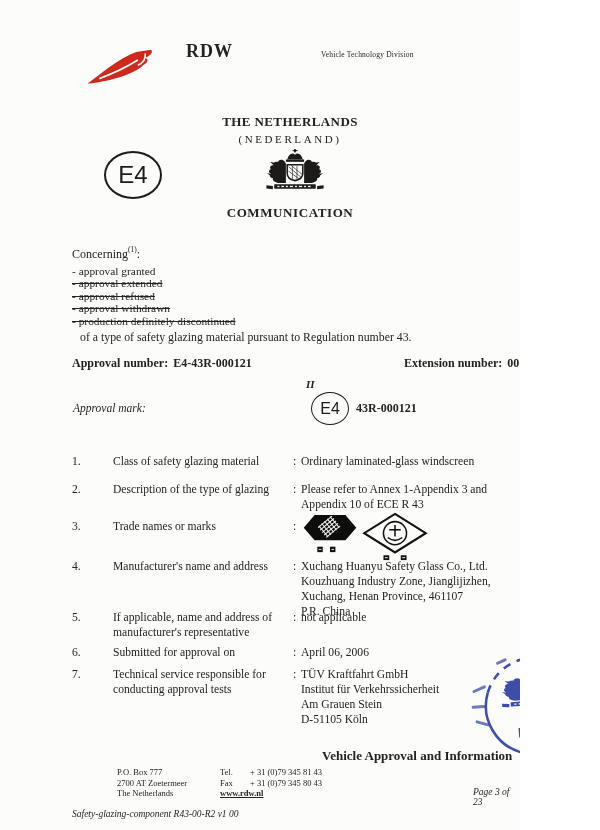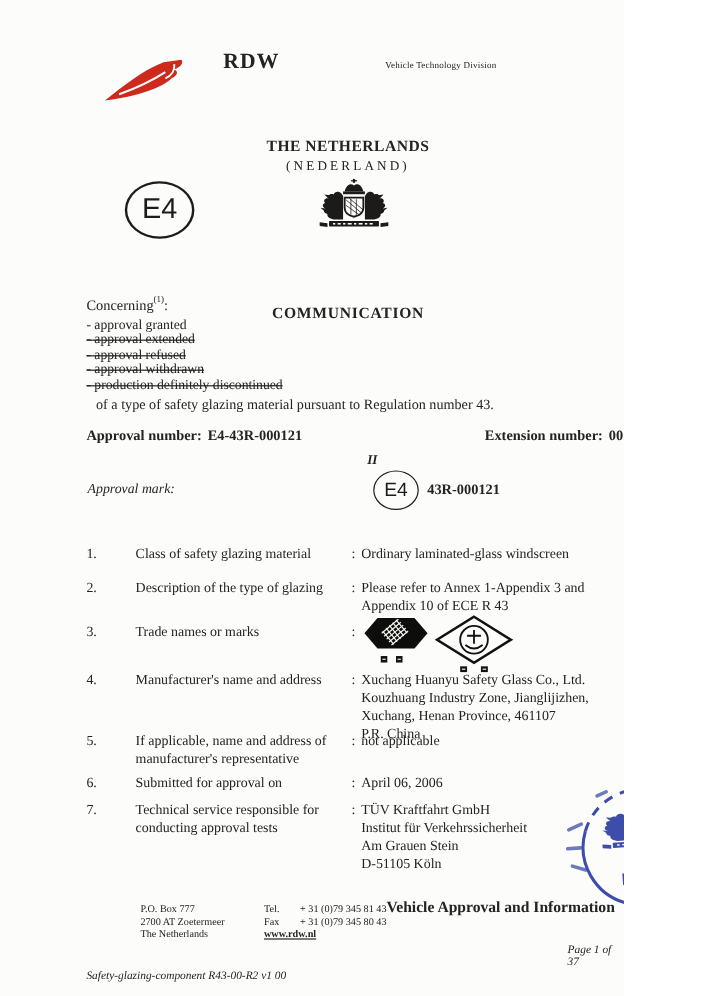--- a/index.html
+++ b/index.html
@@ -10,21 +10,21 @@
   }
   .abs{position:absolute;}
   
   .wing{left:86px;top:46px;width:74px;height:40px;}
   .brand{left:186px;top:41px;font-size:18px;font-weight:bold;letter-spacing:1px;}
   .division{left:321px;top:50px;font-size:7.5px;letter-spacing:.2px;}
   
   .centerband{left:0;width:580px;text-align:center;}
   .country{top:114px;font-size:13px;font-weight:bold;letter-spacing:.4px;}
   .country-alt{top:133px;font-size:11px;letter-spacing:2.6px;}
-  .communication{top:205px;font-size:13px;font-weight:bold;letter-spacing:.6px;margin-top:48px;}
+  .communication{top:205px;font-size:13px;font-weight:bold;letter-spacing:.6px;}
   .e4-big{left:104px;top:151px;width:54px;height:44px;border:2px solid #1d1c1a;border-radius:50%;
     display:flex;align-items:center;justify-content:center;
     font-family:"Liberation Sans",sans-serif;font-size:24px;color:#1d1c1a;}
   .coa-header{left:256px;top:145px;width:78px;height:55px;color:#1c1b19;}
   
   .concerning{left:72px;top:246px;font-size:12px;}
   .concerning sup{font-size:7.5px;position:relative;top:-1px;}
   .options{left:72px;top:265px;font-size:11.4px;line-height:12.4px;}
   .struck{text-decoration:line-through;text-decoration-thickness:1px;}
   .subject{left:80px;top:330px;font-size:11.8px;}
@@ -42,21 +42,21 @@
   
   .row{position:absolute;left:0;width:600px;font-size:11.6px;line-height:15px;}
   .row .no{position:absolute;left:72px;}
   .row .lbl{position:absolute;left:113px;width:180px;white-space:pre-line;}
   .row .col{position:absolute;left:293px;}
   .row .val{position:absolute;left:301px;width:258px;white-space:pre-line;}
   .logos{position:absolute;left:301px;top:-7px;display:flex;gap:3px;align-items:flex-start;}
   
   .stamp{left:470px;top:652px;width:128px;height:108px;color:#2e3fa3;opacity:.92;transform:rotate(-4deg);}
   
-  .f-small{font-size:8.5px;line-height:10.5px;}
+  .f-small{font-size:8.5px;line-height:10.5px;margin-top:15px;}
   .f-address{left:117px;top:752px;white-space:pre-line;}
   .f-tel{left:220px;top:752px;}
   .f-lbl{display:inline-block;width:30px;}
   .f-web{font-weight:bold;text-decoration:underline;}
   .f-slogan{left:322px;top:748px;font-size:13px;font-weight:bold;text-align:right;}
   .f-docref{left:72px;top:788px;font-size:9.5px;font-style:italic;margin-top:21px;}
   .f-page{left:473px;top:787px;font-size:9.5px;font-style:italic;}
   .defs-holder{position:absolute;width:0;height:0;overflow:hidden;}
 </style>
 </head>
@@ -269,15 +269,15 @@
     <div>
       <span class="f-lbl">Tel.</span><span>+ 31 (0)79 345 81 43</span>
     </div>
     <div>
       <span class="f-lbl">Fax</span><span>+ 31 (0)79 345 80 43</span>
     </div>
     <div class="f-web">www.rdw.nl</div>
   </div>
   <div class="abs f-slogan">Vehicle Approval and Information</div>
   <div class="abs f-docref">Safety-glazing-component R43-00-R2 v1 00</div>
-  <div class="abs f-page">Page 1 of 37</div>
+  <div class="abs f-page">Page 3 of 23</div>
 
 </div>
 
 </body></html>

